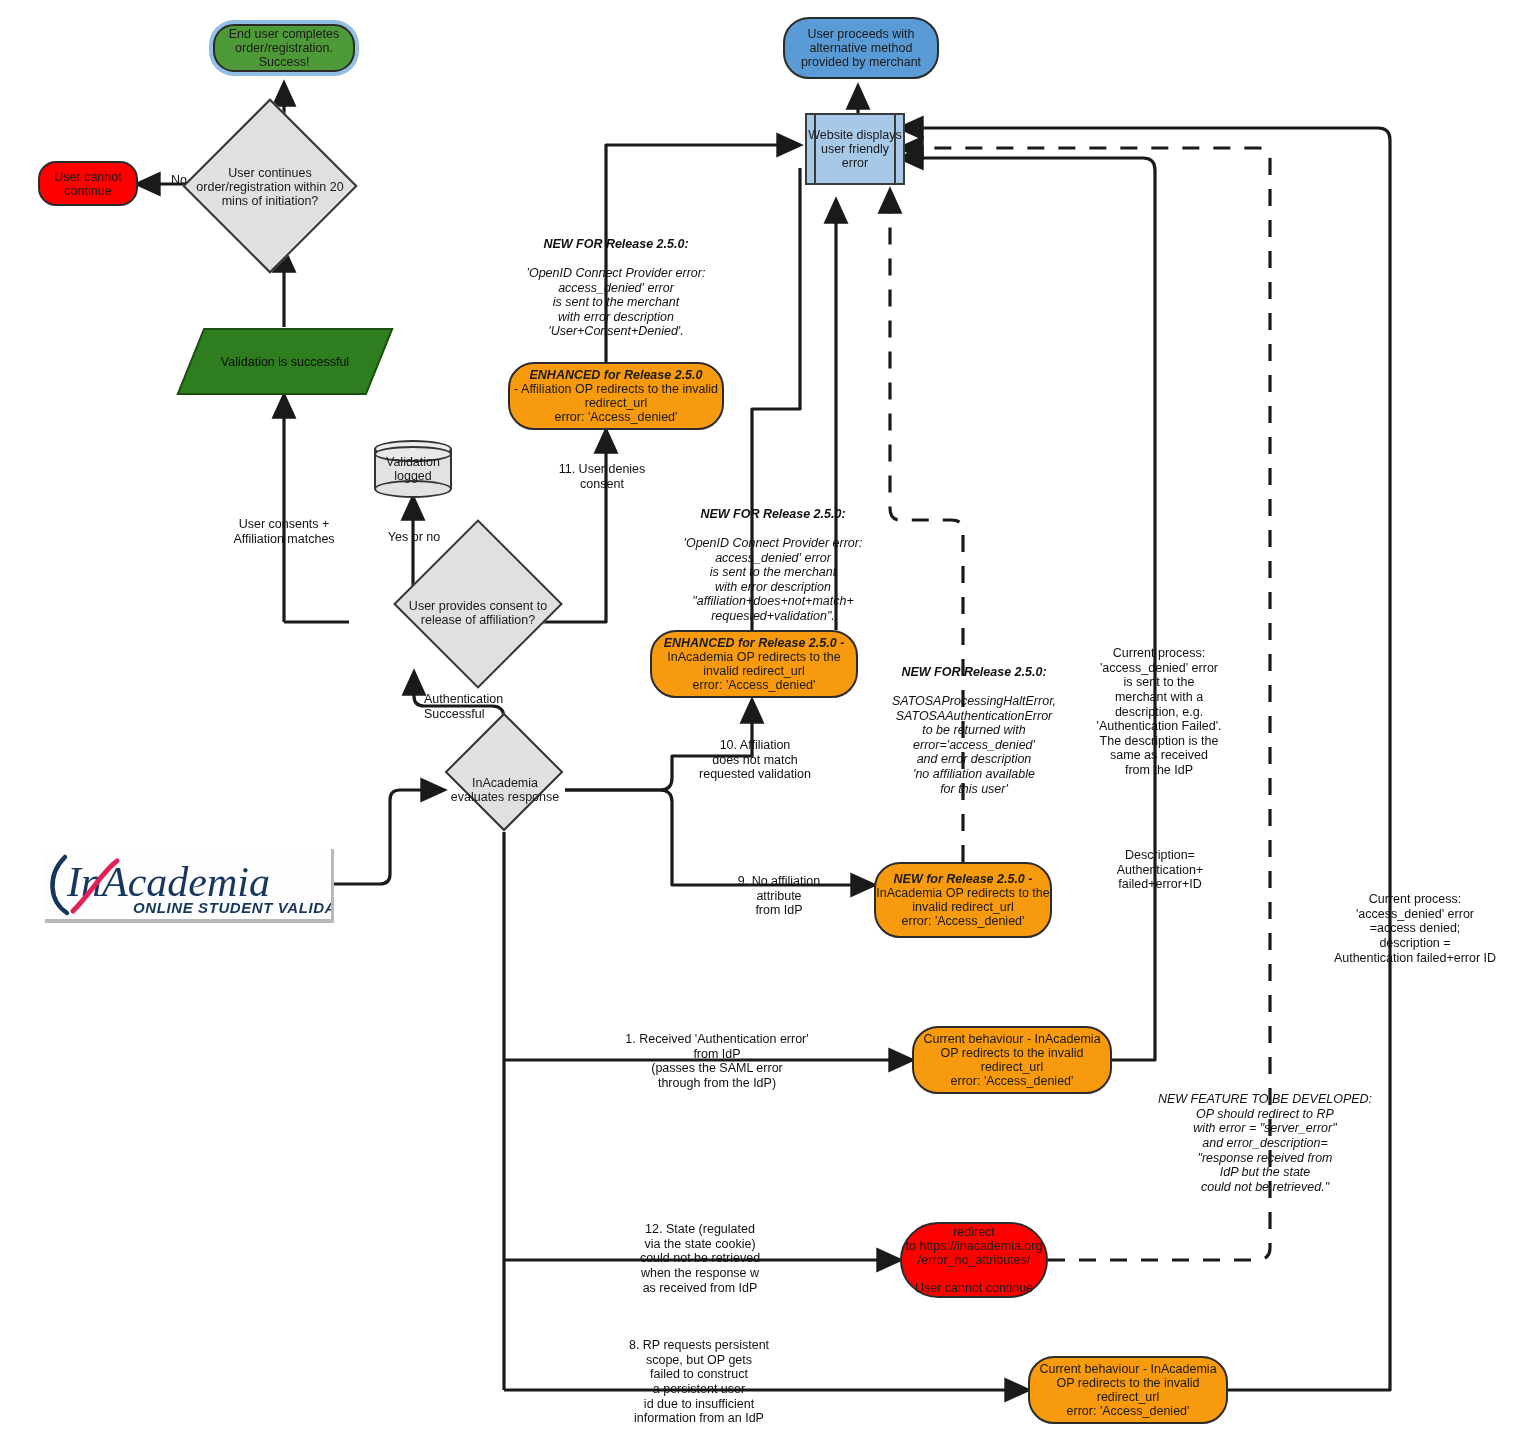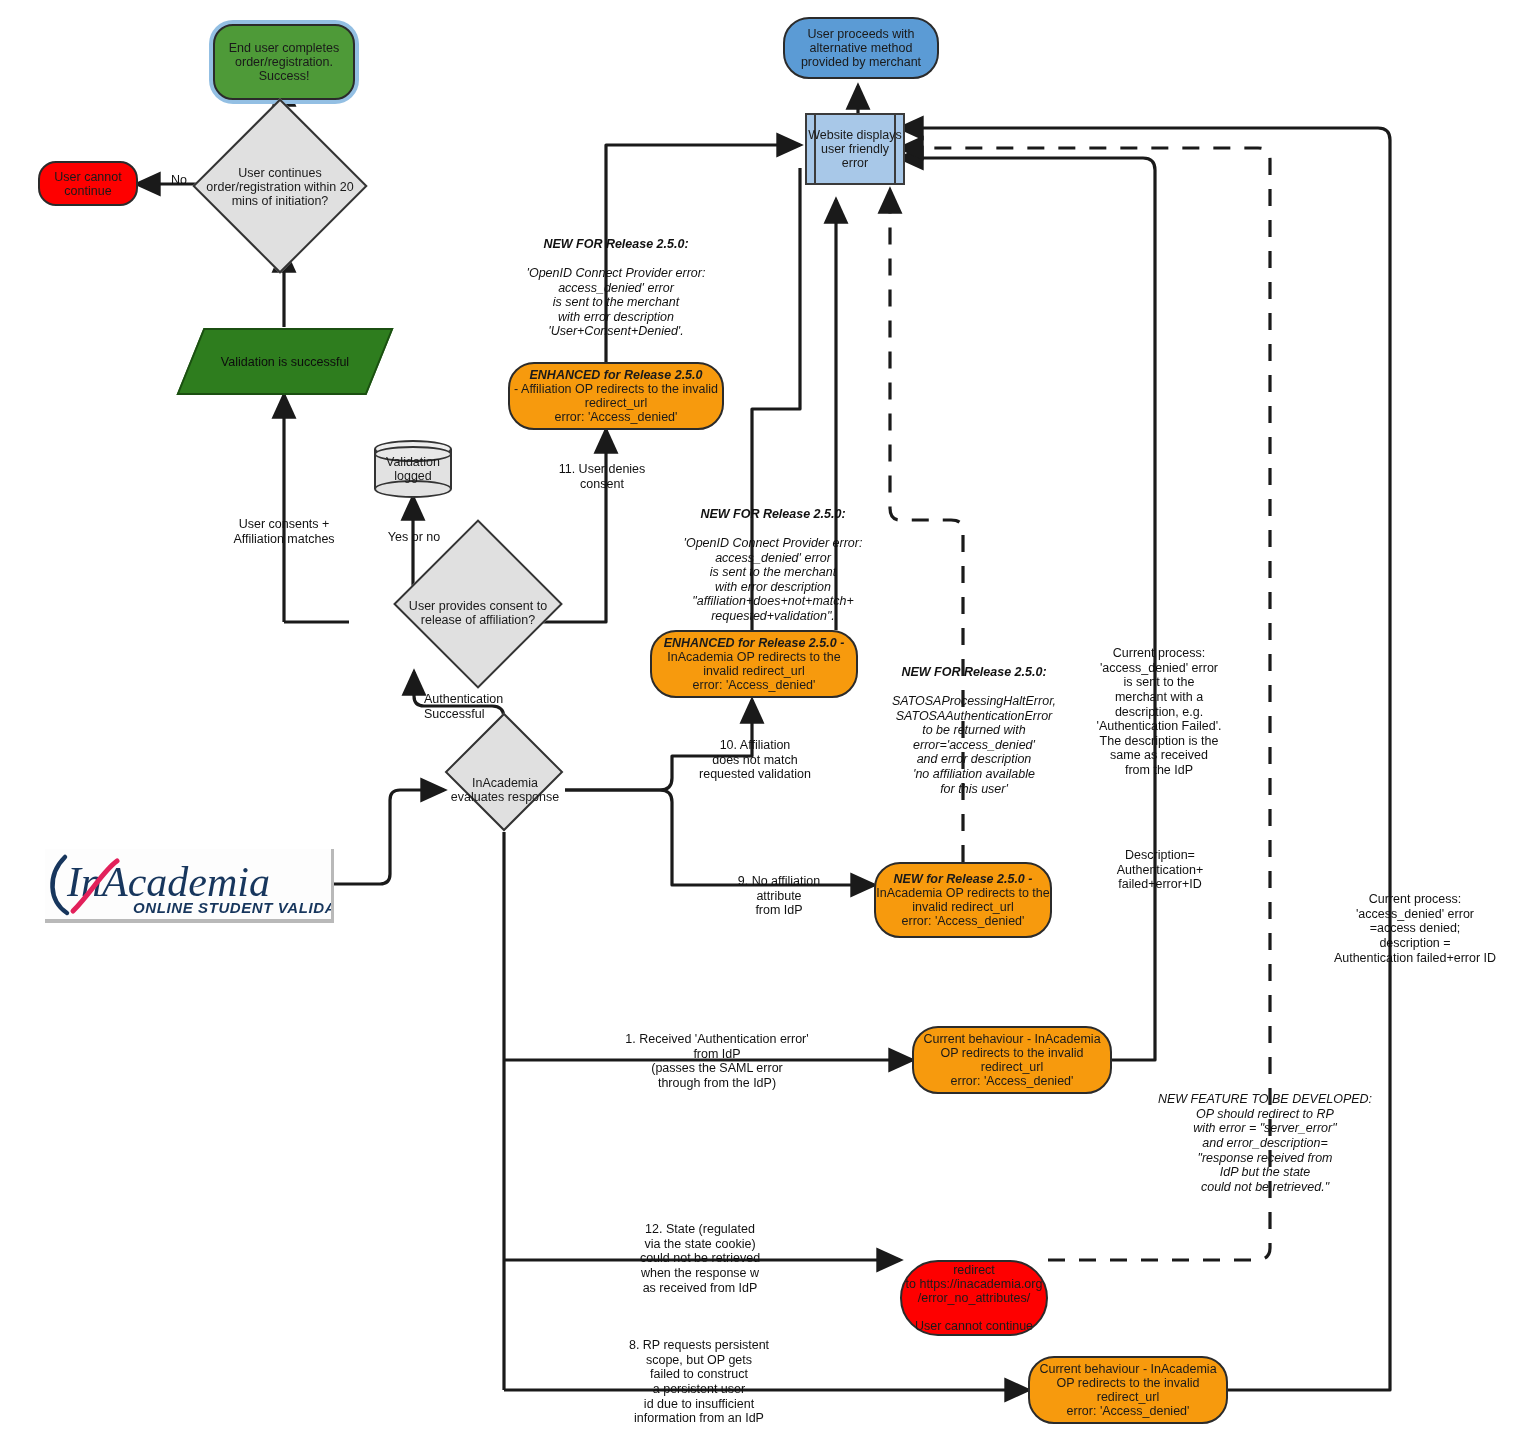--- a/index.html
+++ b/index.html
@@ -113,29 +113,29 @@
       <path d="M1110,1060 L1155,1060 L1155,170 Q1155,158 1143,158 L900,158" marker-end="url(#ah)"></path>
 
       <path d="M1048,1260 L1256,1260 Q1270,1260 1270,1248 L1270,160 Q1270,148 1258,148 L900,148" stroke-dasharray="17,14" marker-end="url(#ah)"></path>
 
       <path d="M1228,1390 L1390,1390 L1390,140 Q1390,128 1378,128 L900,128" marker-end="url(#ah)"></path>
 
       <path d="M858,124 L858,86" marker-end="url(#ah)"></path>
     </g>
   </svg>
 
-  <div class="node pill green" style="left:213px;top:24px;width:142px;height:76px;font-size:12.5px;">
+  <div class="node pill green" style="left:213px;top:24px;width:142px;height:48px;font-size:12.5px;border-radius:21px;">
     <span>End user completes order/registration. Success!</span>
   </div>
 
   <div class="node pill red" style="left:38px;top:161px;width:100px;height:45px;font-size:12.5px;">
     <span>User cannot continue</span>
   </div>
 
-  <div class="node diamond" style="left:200px;top:124px;width:160px;height:125px;font-size:12.5px;">
+  <div class="node diamond" style="left:190px;top:124px;width:160px;height:125px;font-size:12.5px;">
     <div class="dshape" style="left:18px;top:0;width:124px;height:124px;"></div>
     <div class="dtext">User continues order/registration within 20 mins of initiation?</div>
   </div>
 
   <div class="node para" style="left:190px;top:328px;width:190px;height:67px;font-size:12.5px;">
     <div class="pshape"></div>
     <div class="ptext" style="color:#0d0d0d;">Validation is successful</div>
   </div>
 
   <div class="cyl" style="left:374px;top:440px;width:78px;height:58px;">
@@ -180,21 +180,21 @@
     <span style="font-weight:bold;font-style:italic;">NEW for Release 2.5.0 -</span>
     <span style="white-space:pre-line;">InAcademia OP redirects to the invalid redirect_url
 error: 'Access_denied'</span>
   </div>
 
   <div class="node pill orange" style="left:912px;top:1026px;width:200px;height:68px;font-size:12.5px;white-space:pre-line;">
     <span>Current behaviour - InAcademia OP redirects to  the invalid redirect_url
 error: 'Access_denied'</span>
   </div>
 
-  <div class="node pill red" style="left:900px;top:1222px;width:148px;height:76px;font-size:12.5px;white-space:pre-line;border-radius:40px;margin-top:38px;">
+  <div class="node pill red" style="left:900px;top:1222px;width:148px;height:76px;font-size:12.5px;white-space:pre-line;border-radius:40px;">
     <span>redirect
 to https://inacademia.org
 /error_no_attributes/
 
 User cannot continue</span>
   </div>
 
   <div class="node pill orange" style="left:1028px;top:1356px;width:200px;height:68px;font-size:12.5px;white-space:pre-line;">
     <span>Current behaviour - InAcademia OP redirects to  the invalid redirect_url
 error: 'Access_denied'</span>

